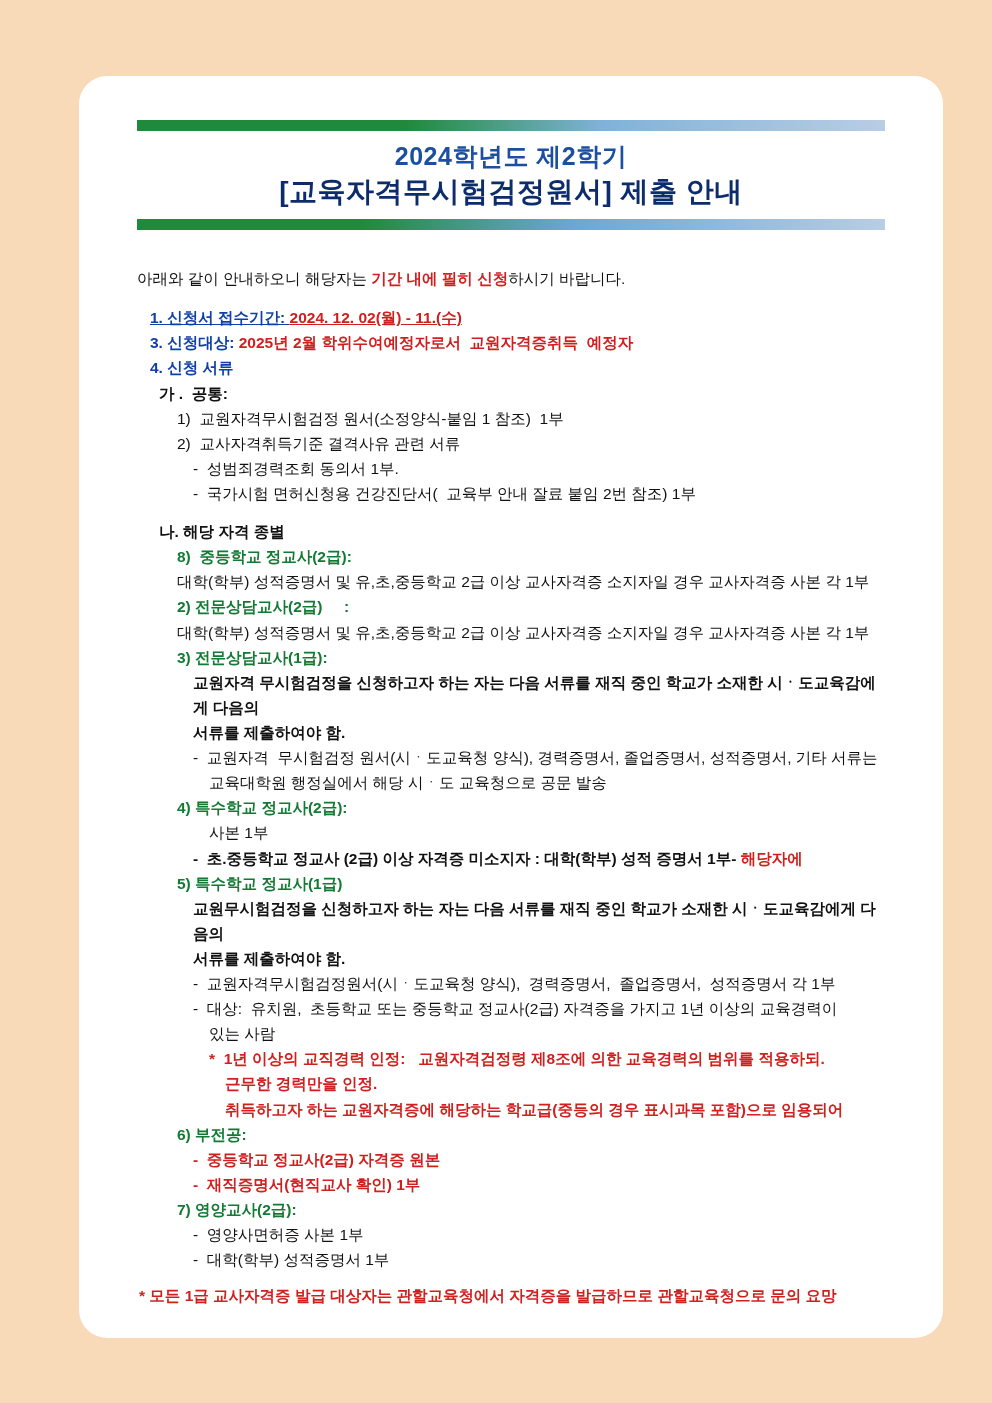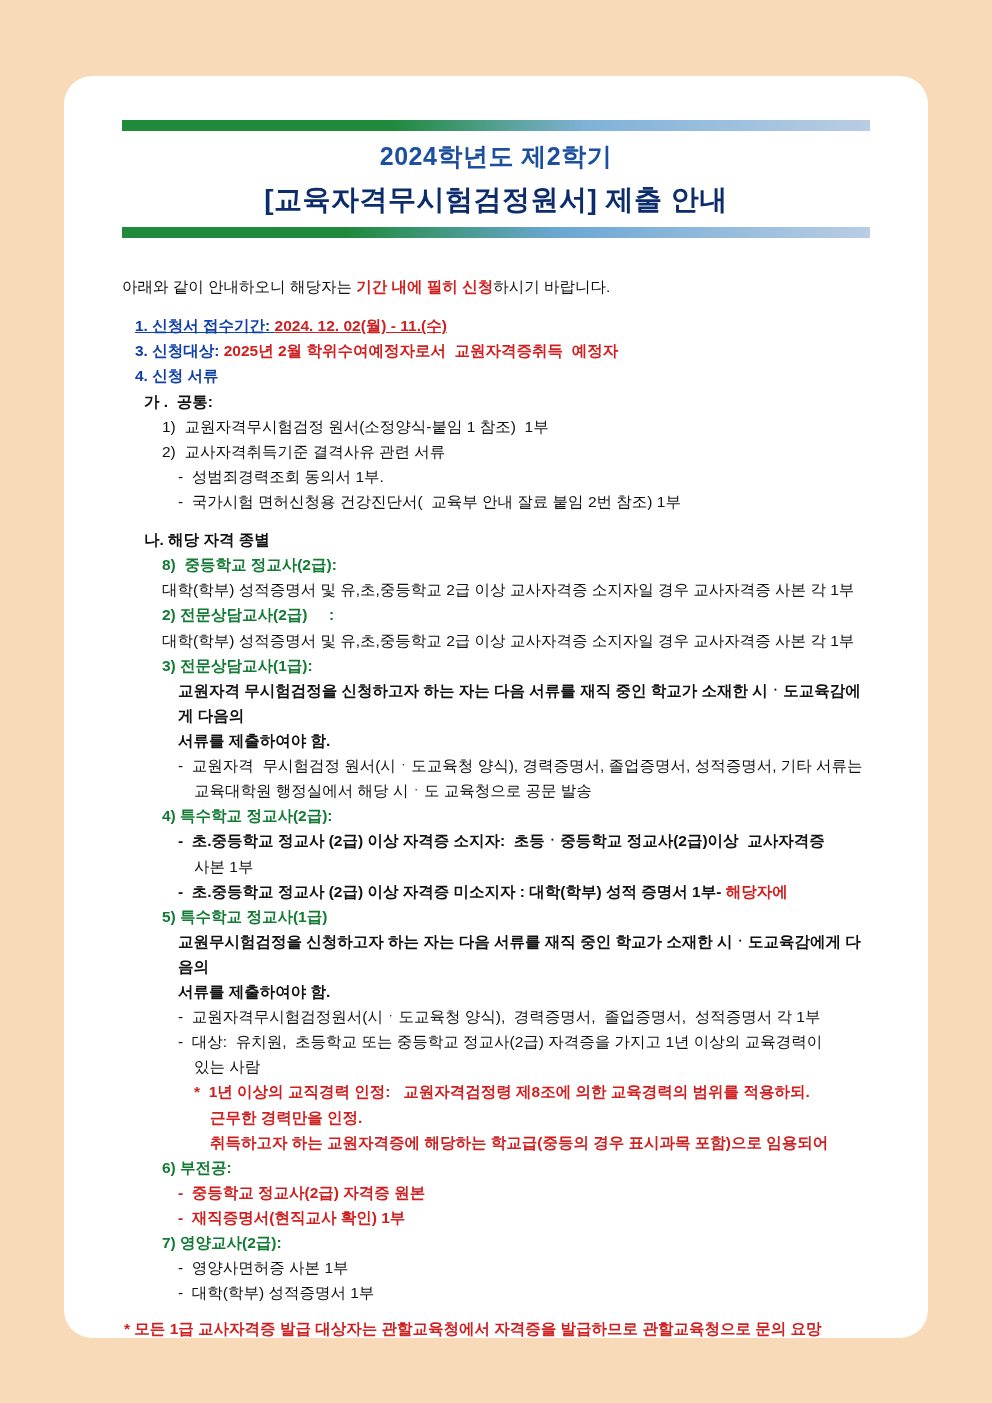--- a/index.html
+++ b/index.html
@@ -8,21 +8,21 @@
   }
   body {
     width: 992px;
     height: 1403px;
     background: #f8d9b8;
     font-family: "Liberation Sans", sans-serif;
     overflow: hidden;
   }
   .page {
     position: absolute;
-    left: 64px;
+    left: 79px;
     top: 76px;
     width: 864px;
     height: 1262px;
     background: #ffffff;
     border-radius: 28px;
     box-sizing: border-box;
     padding: 4px;
   }
   .inner {
     position: absolute;
@@ -50,21 +50,21 @@
     color: #1c4fa0;
     letter-spacing: 0.5px;
     line-height: 1.25;
   }
   .hdr-line2 {
     font-size: 28px;
     font-weight: bold;
     color: #0d2c6b;
     letter-spacing: 0.5px;
     line-height: 1.3;
-    margin-top: 10px;
+    margin-top: 2px;
   }
 
   
   .intro {
     margin-top: 36px;
     font-size: 15.5px;
     line-height: 1.65;
     color: #111111;
   }
   .red { color: #d01f1f; }
@@ -140,21 +140,20 @@
       <div class="row i2 green b">2) 전문상담교사(2급)     :</div>
       <div class="row i2">대학(학부) 성적증명서 및 유,초,중등학교 2급 이상 교사자격증 소지자일 경우 교사자격증 사본 각 1부</div>
 
       <div class="row i2 green b">3) 전문상담교사(1급):</div>
       <div class="row i3 b">교원자격 무시험검정을 신청하고자 하는 자는 다음 서류를 재직 중인 학교가 소재한 시ㆍ도교육감에게 다음의</div>
       <div class="row i3 b">서류를 제출하여야 함.</div>
       <div class="row i3">-  교원자격  무시험검정 원서(시ㆍ도교육청 양식), 경력증명서, 졸업증명서, 성적증명서, 기타 서류는</div>
       <div class="row i4">교육대학원 행정실에서 해당 시ㆍ도 교육청으로 공문 발송</div>
 
       <div class="row i2 green b">4) 특수학교 정교사(2급):</div>
-      <div class="row i3 b">-  초.중등학교 정교사 (2급) 이상 자격증 소지자:  초등ㆍ중등학교 정교사(2급)이상  교사자격증</div>
       <div class="row i4">사본 1부</div>
       <div class="row i3"><span class="b">-  초.중등학교 정교사 (2급) 이상 자격증 미소지자 : 대학(학부) 성적 증명서 1부- </span><span class="red b">해당자에</span></div>
 
       <div class="row i2 green b">5) 특수학교 정교사(1급)</div>
       <div class="row i3 b">교원무시험검정을 신청하고자 하는 자는 다음 서류를 재직 중인 학교가 소재한 시ㆍ도교육감에게 다음의</div>
       <div class="row i3 b">서류를 제출하여야 함.</div>
       <div class="row i3">-  교원자격무시험검정원서(시ㆍ도교육청 양식),  경력증명서,  졸업증명서,  성적증명서 각 1부</div>
       <div class="row i3">-  대상:  유치원,  초등학교 또는 중등학교 정교사(2급) 자격증을 가지고 1년 이상의 교육경력이</div>
       <div class="row i4">있는 사람</div>
       <div class="row i4 red b">*  1년 이상의 교직경력 인정:   교원자격검정령 제8조에 의한 교육경력의 범위를 적용하되.</div>

